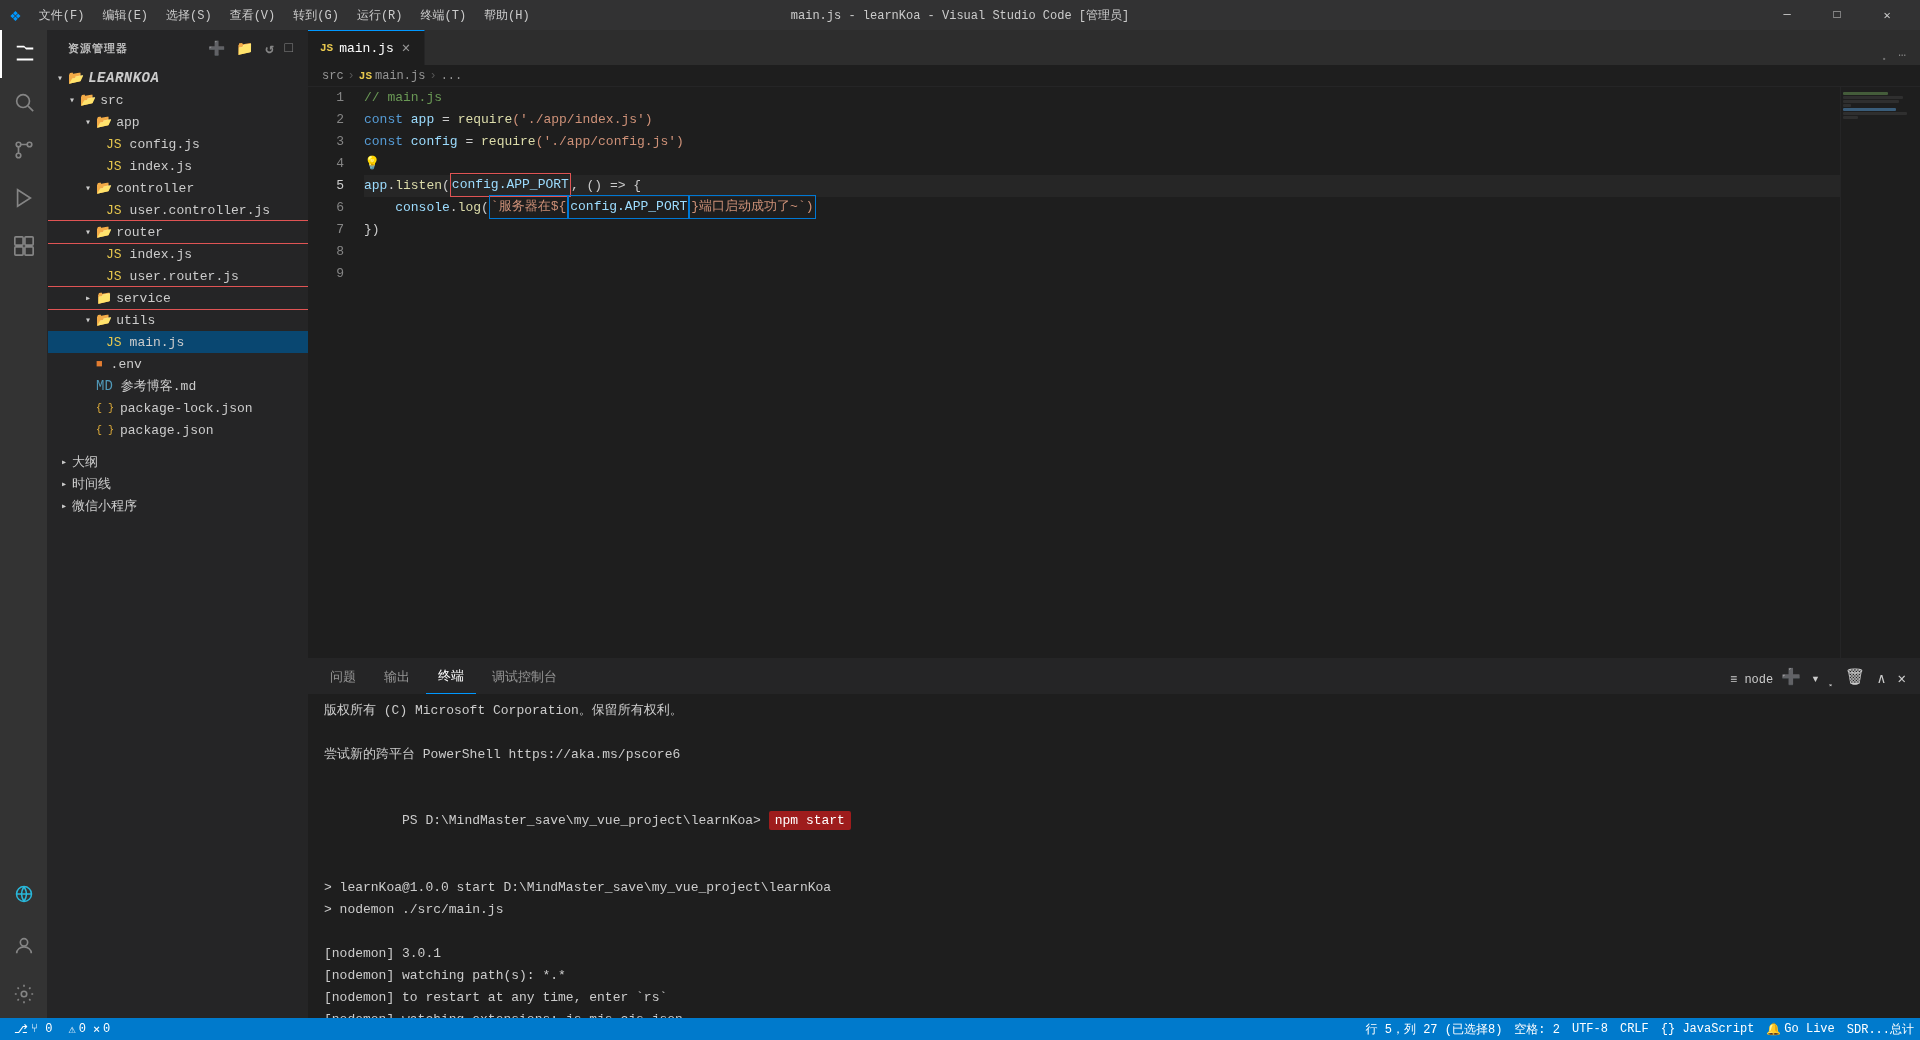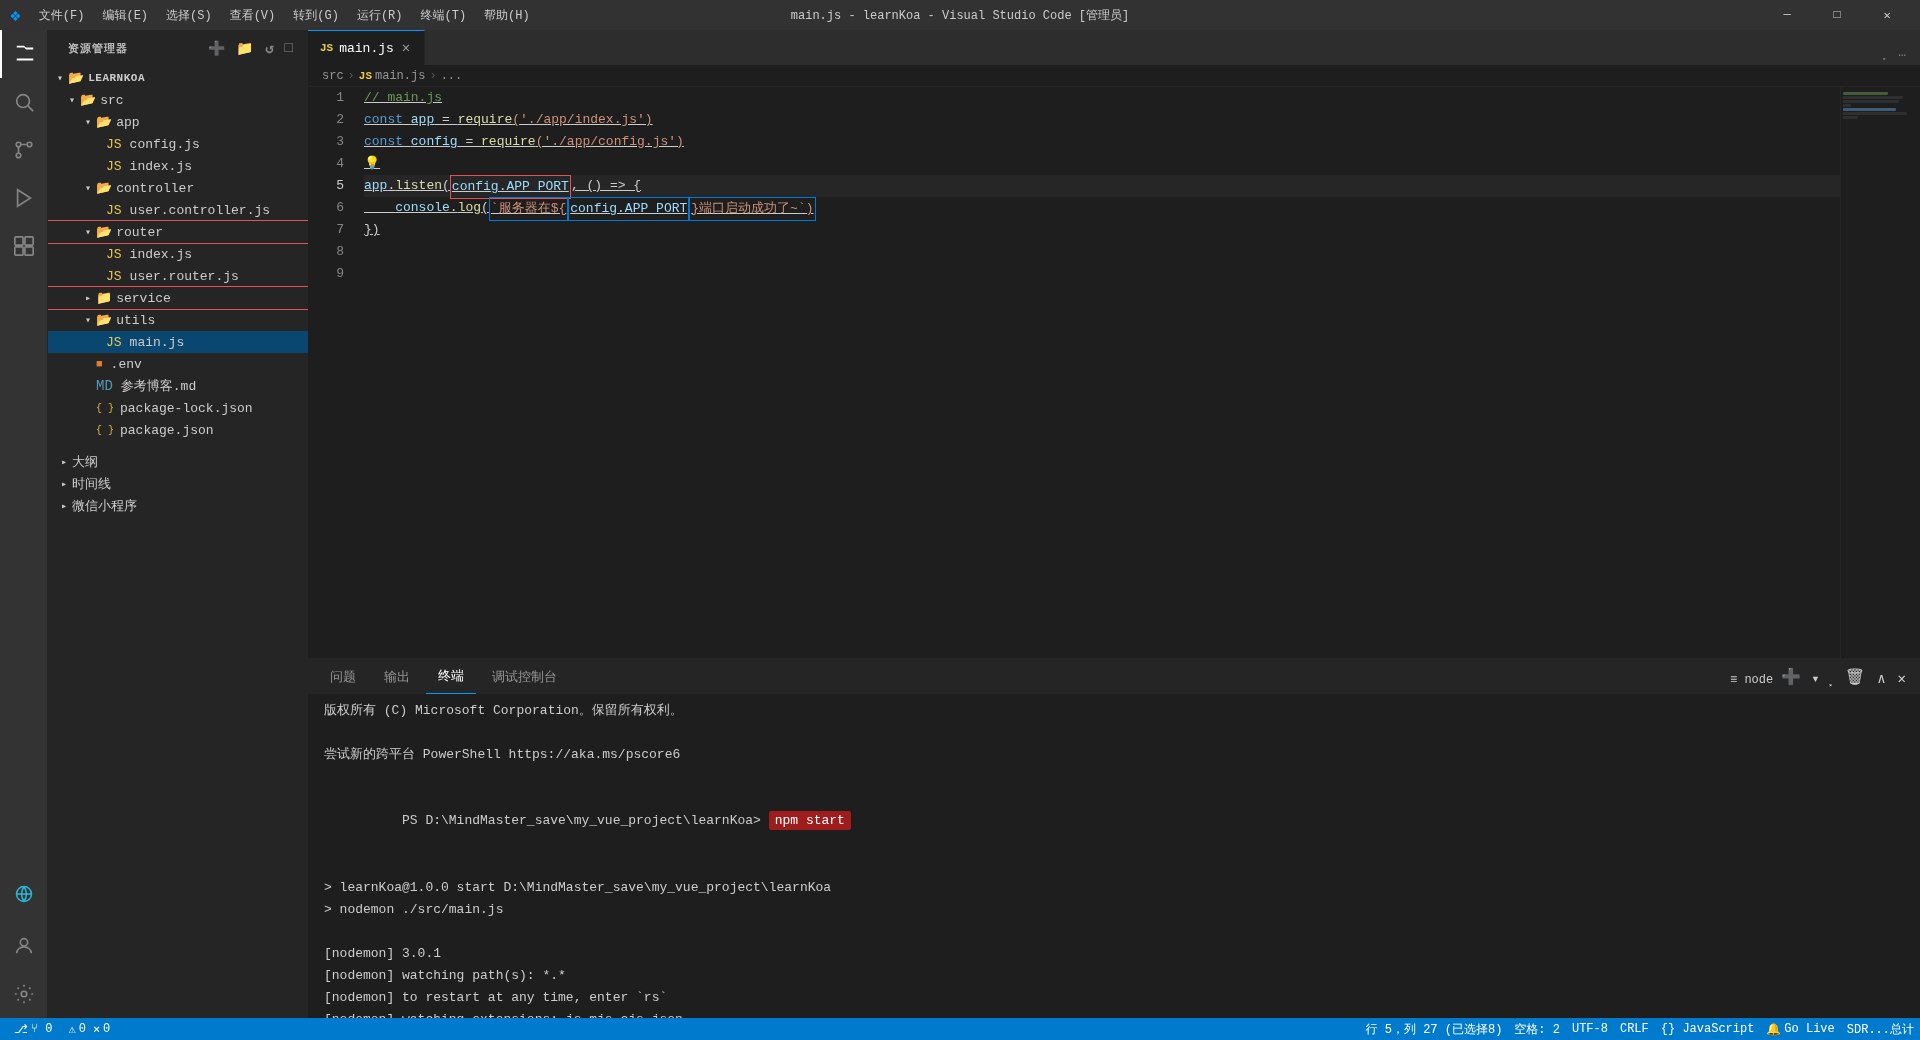--- a/index.html
+++ b/index.html
@@ -255,22 +255,21 @@
       flex: 1;
       padding-left: 8px;
       font-size: 13px;
       line-height: 22px;
       overflow: auto;
     }
     .code-line {
       height: 22px;
       white-space: pre;
       display: flex;
-      align-items: flex-start;
-      text-decoration: underline;
+      align-items: flex-end;
     }
 
     
     .minimap {
       width: 80px;
       background: #1e1e1e;
       border-left: 1px solid #252526;
       flex-shrink: 0;
       position: relative;
       overflow: hidden;
@@ -460,21 +459,21 @@
         <span class="sidebar-header-icon">↺</span>
         <span class="sidebar-header-icon">□</span>
       </div>
     </div>
     <div class="file-tree">
 
       <div class="tree-item">
         <span class="tree-indent" style="width:4px;"></span>
         <span class="tree-arrow">▾</span>
         <span class="tree-icon folder-icon-open">📂</span>
-        <span style="font-weight:bold;font-size:11px;letter-spacing:0.5px;">LEARNKOA</span>
+        <span style="font-weight:bold;font-size:14px;letter-spacing:0.5px;font-style:italic;">LEARNKOA</span>
       </div>
 
       <div class="tree-item">
         <span class="tree-indent" style="width:16px;"></span>
         <span class="tree-arrow">▾</span>
         <span class="tree-icon folder-icon-open">📂</span>
         <span>src</span>
       </div>
 
       <div class="tree-item">

